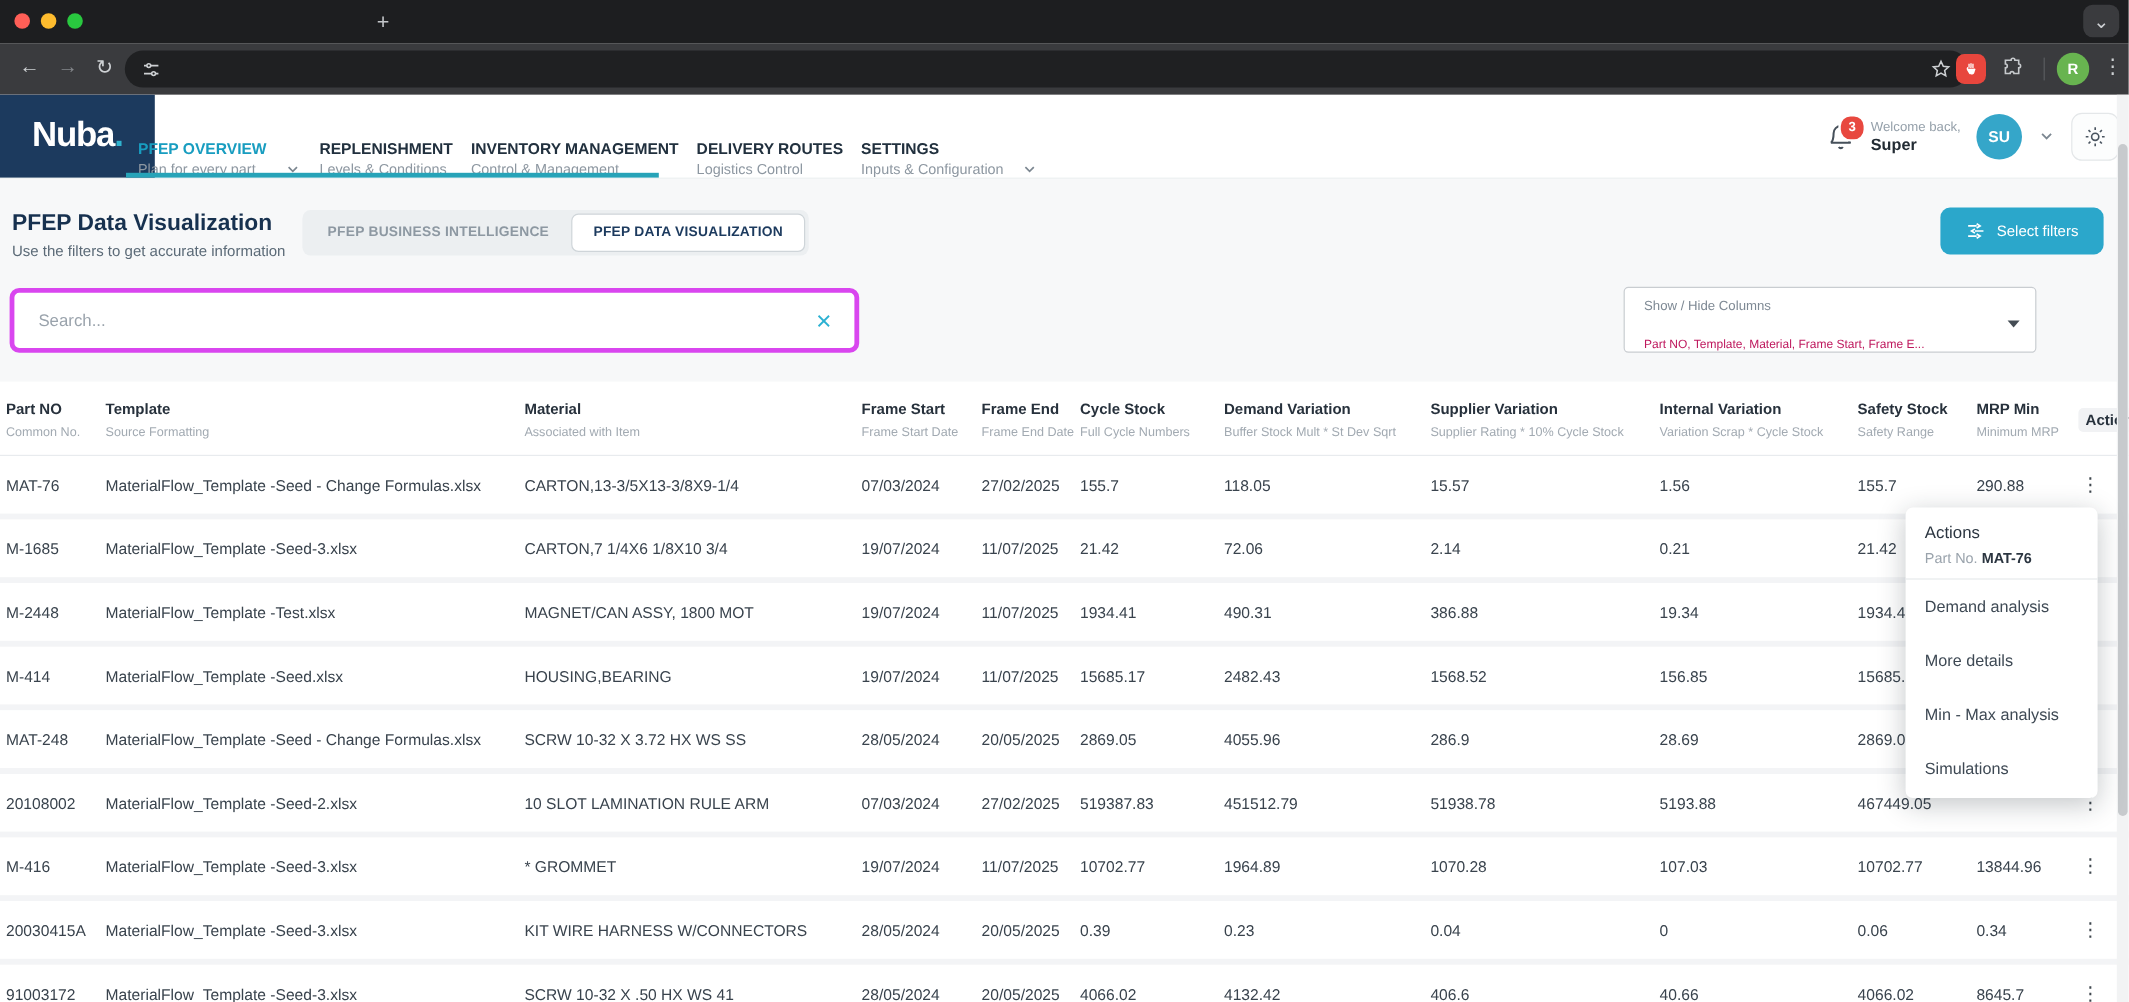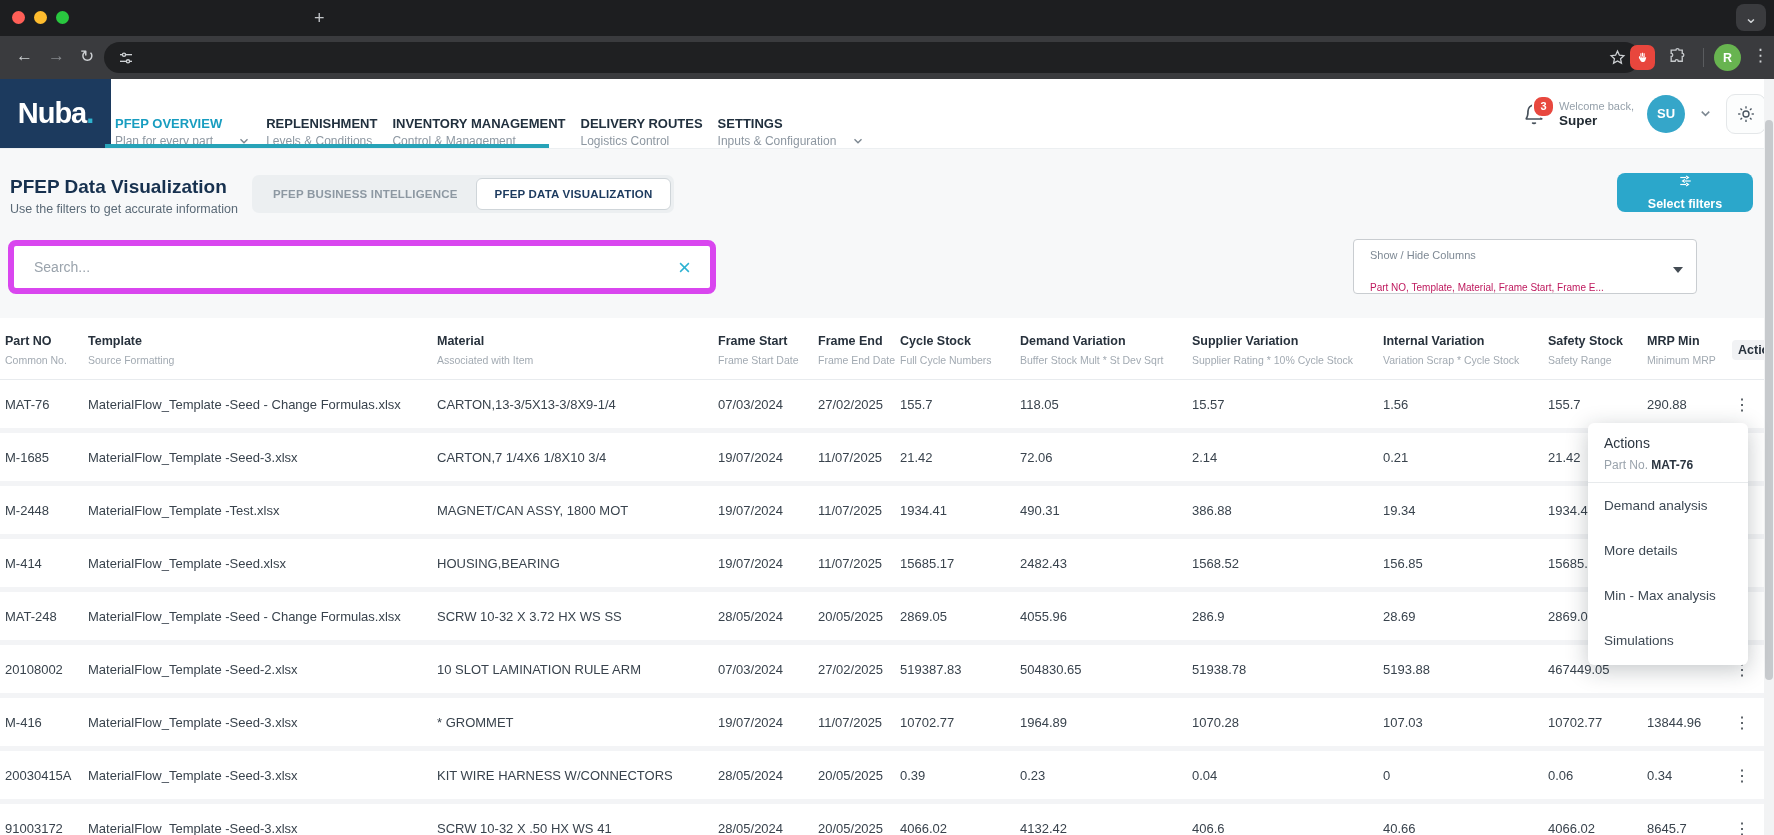--- a/index.html
+++ b/index.html
@@ -28,21 +28,21 @@
        background:#e8463d;display:flex;align-items:center;justify-content:center;}
   .tool-ic{position:absolute;top:11px;}
   .tbdiv{position:absolute;left:1703px;top:12px;width:1px;height:19px;background:#5a5c5f;}
   .prof-r{position:absolute;left:1714px;top:8px;width:27px;height:27px;border-radius:50%;
        background:#68b450;color:#fff;font-size:12.5px;font-weight:bold;
        display:flex;align-items:center;justify-content:center;}
   .kebab{position:absolute;left:1752px;top:9px;color:#cdd0d3;font-size:17px;cursor:pointer;}
   
   .appbar{position:absolute;top:79px;left:0;right:0;height:69px;background:#fff;
        border-bottom:1px solid #eceff1;}
-  .logo{position:absolute;left:0;top:0;width:111px;height:69px;background:#1c3a5e;color:#fff;
+  .logo{position:absolute;left:0;top:0;width:129px;height:69px;background:#1c3a5e;color:#fff;
        font-size:29px;font-weight:bold;letter-spacing:-1px;
        display:flex;align-items:center;justify-content:center;}
   .logo::after{content:".";color:#2fb3cf;}
   .teal-line{position:absolute;left:105px;top:65px;width:444px;height:4px;background:#27a3b8;}
   .mainnav{position:absolute;left:115px;top:0;height:69px;display:flex;align-items:flex-end;gap:15px;}
   .nav-item{cursor:pointer;}
   .nav-item .t{font-size:13px;font-weight:bold;color:#21303e;white-space:nowrap;}
   .nav-item.active .t{color:#189dc0;}
   .nav-item .s{font-size:12px;color:#8d97a1;margin-top:3px;white-space:nowrap;}
   .nav-chev{color:#7c8791;margin-top:4px;}
@@ -60,26 +60,26 @@
   
   .titlewrap{position:absolute;left:10px;top:176px;}
   .titlewrap h1{margin:0;font-size:19px;color:#17314f;}
   .titlewrap p{margin:4px 0 0;font-size:12.5px;color:#5b6a77;}
   .toggle{position:absolute;left:252px;top:175px;height:38px;background:#eceff1;border-radius:7px;
        padding:3px;display:flex;box-sizing:border-box;}
   .tg{display:flex;align-items:center;padding:0 18px;font-size:11.5px;font-weight:bold;
        color:#8d98a2;border-radius:6px;white-space:nowrap;cursor:pointer;letter-spacing:.2px;}
   .tg.active{background:#fff;border:1px solid #cfd5d9;color:#1c3a5e;}
   .filters-btn{position:absolute;left:1617px;top:173px;width:136px;height:39px;background:#2ba7cb;
-       border:none;border-radius:8px;color:#fff;font-size:12.5px;font-weight:bold;
+       border:none;border-radius:8px;color:#fff;font-size:12.5px;font-weight:normal;
        font-family:"Liberation Sans",sans-serif;display:flex;align-items:center;
-       justify-content:center;gap:9px;cursor:pointer;flex-direction:column;}
+       justify-content:center;gap:9px;cursor:pointer;}
   
   .search-card{position:absolute;left:8px;top:240px;width:708px;height:54px;background:#fff;
-       border:6px solid #d946ef;border-radius:8px;display:flex;align-items:center;
+       border:4px solid #d946ef;border-radius:8px;display:flex;align-items:center;
        padding:0 18px;box-sizing:border-box;}
   .search-card input{flex:1;border:none;outline:none;font-size:14px;color:#3c4650;
        font-family:"Liberation Sans",sans-serif;background:transparent;}
   .search-card input::placeholder{color:#9aa3ac;}
   .cols-card{position:absolute;left:1353px;top:239px;width:344px;height:55px;background:#fff;
        border:1px solid #c9cdd1;border-radius:4px;box-sizing:border-box;
        padding:9px 16px 0;cursor:pointer;}
   .cols-card .lbl{font-size:11px;color:#7e8994;}
   .cols-card .val{font-size:10px;color:#be185d;margin-top:21px;white-space:nowrap;
        overflow:hidden;text-overflow:ellipsis;width:352px;}
@@ -381,21 +381,21 @@
         <div class="cell"></div>
         <div class="dots">⋮</div>
       </div>
       <div class="row">
         <div class="cell">20108002</div>
         <div class="cell">MaterialFlow_Template -Seed-2.xlsx</div>
         <div class="cell">10 SLOT LAMINATION RULE ARM</div>
         <div class="cell">07/03/2024</div>
         <div class="cell">27/02/2025</div>
         <div class="cell">519387.83</div>
-        <div class="cell">504830.65</div>
+        <div class="cell">451512.79</div>
         <div class="cell">51938.78</div>
         <div class="cell">5193.88</div>
         <div class="cell">467449.05</div>
         <div class="cell"></div>
         <div class="dots">⋮</div>
       </div>
       <div class="row">
         <div class="cell">M-416</div>
         <div class="cell">MaterialFlow_Template -Seed-3.xlsx</div>
         <div class="cell">* GROMMET</div>

